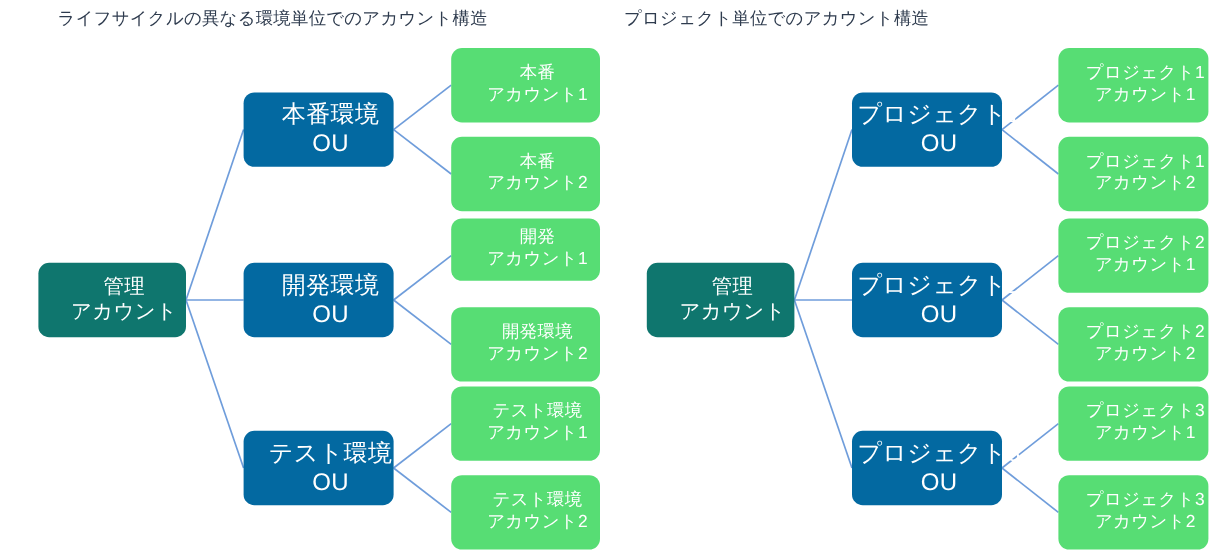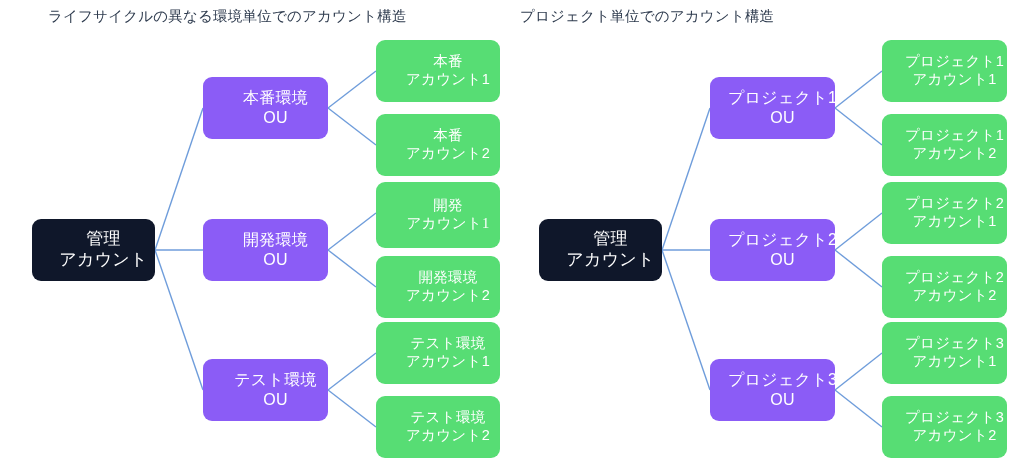--- a/index.html
+++ b/index.html
@@ -52,26 +52,26 @@
     white-space: nowrap;
     line-height: 1.22;
     letter-spacing: 0.3px;
     padding-left: 20px;
   }
   .node .line1,
   .node .line2 {
     display: block;
   }
   .node-root {
-    background: #0f172a;
+    background: #0f766e;
     font-size: 17px;
   }
   .node-ou {
-    background: #8b5cf6;
-    font-size: 16px;
+    background: #0369a1;
+    font-size: 20px;
     align-items: center;
   }
   .node-account {
     background: #57dd74;
     font-size: 14.5px;
   }
 </style>
 </head>
 <body>
 
@@ -130,21 +130,21 @@
   </div>
 
   <div class="node node-account" style="left:376px; top:40px; width:124px; height:62px;">
     <span class="line1">本番</span>
     <span class="line2">アカウント1</span>
   </div>
   <div class="node node-account" style="left:376px; top:114px; width:124px; height:62px;">
     <span class="line1">本番</span>
     <span class="line2">アカウント2</span>
   </div>
-  <div class="node node-account" style="left:376px; top:182px; width:124px; height:66px;font-family:Liberation Serif, serif;">
+  <div class="node node-account" style="left:376px; top:182px; width:124px; height:52px;">
     <span class="line1">開発</span>
     <span class="line2">アカウント1</span>
   </div>
   <div class="node node-account" style="left:376px; top:256px; width:124px; height:62px;">
     <span class="line1">開発環境</span>
     <span class="line2">アカウント2</span>
   </div>
   <div class="node node-account" style="left:376px; top:322px; width:124px; height:62px;">
     <span class="line1">テスト環境</span>
     <span class="line2">アカウント1</span>

